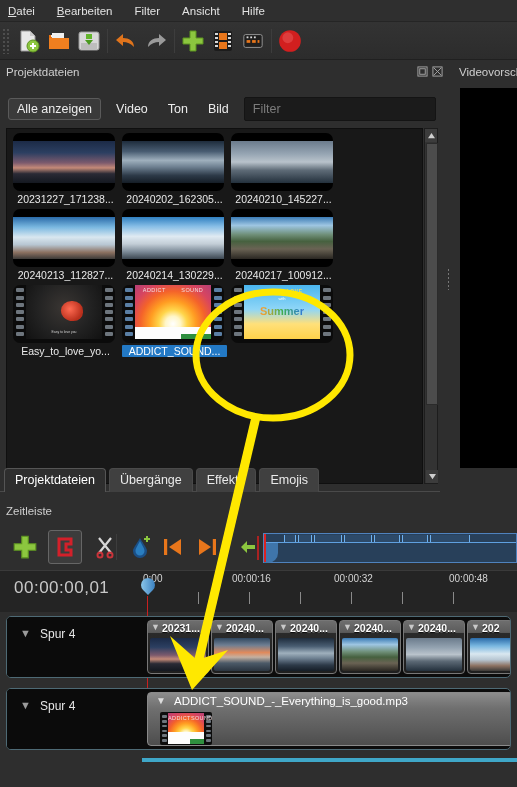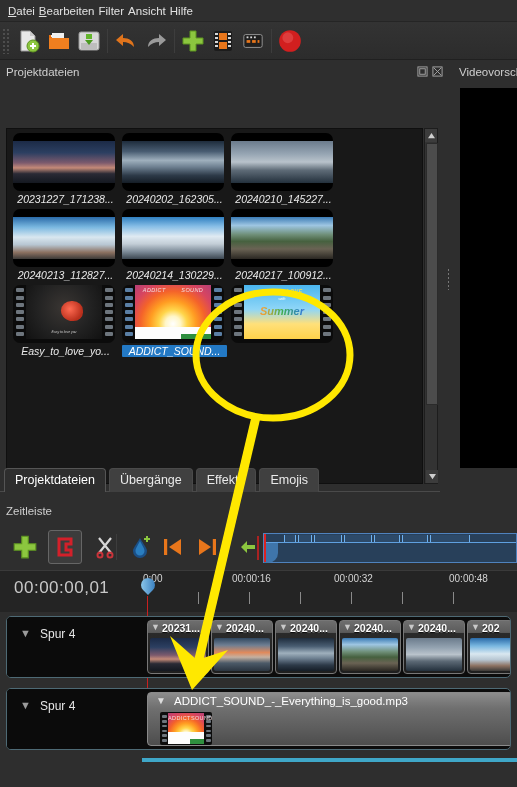--- a/index.html
+++ b/index.html
@@ -9,21 +9,21 @@
     font-family: "Liberation Sans", sans-serif;
     overflow: hidden;
     color: #d8d8d8;
   }
   #app { position: relative; width: 517px; height: 787px; background: #2e2e2e; }
 
   
   .menubar {
     position: absolute; left: 0; top: 0; width: 517px; height: 22px;
     background: #2f2f2f; border-bottom: 1px solid #252525;
-    display: flex; align-items: center; padding-left: 6px; gap: 0;
+    display: flex; align-items: center; padding-left: 6px; gap: 18px;
   }
   .menu-item { font-size: 11.5px; color: #e2e2e2; padding: 2px 2px; cursor: default; }
   .menu-item u { text-decoration: underline; }
 
   
   .toolbar {
     position: absolute; left: 0; top: 22px; width: 517px; height: 38px;
     background: linear-gradient(#333,#2c2c2c);
     border-bottom: 1px solid #202020;
     display: flex; align-items: center; padding-left: 2px;
@@ -52,21 +52,21 @@
   .flat-btn { background: transparent; border: 1px solid transparent; color: #ececec;
     font-size: 12.5px; padding: 3px 4px; cursor: pointer; }
   .filter-input { flex: 1; height: 24px; background: #1b1b1b; border: 1px solid #141414;
     border-radius: 2px; color: #777; font-size: 12.5px; padding: 0 8px; outline: none; }
   .filter-input::placeholder { color: #7c7c7c; }
 
   
   .filesarea { position: absolute; left: 6px; top: 128px; width: 417px; height: 356px;
     background: #181818; border: 1px solid #0f0f0f; overflow: hidden; }
   .grid { display: flex; flex-wrap: wrap; padding: 4px 2px 0 4px; }
-  .cell { width: 105px; margin: 0 2px 4px 2px; font-style: italic; }
+  .cell { width: 105px; margin: 0 2px 4px 2px; }
   .thumb { width: 102px; height: 58px; border-radius: 7px; background: #000;
     overflow: hidden; position: relative; }
   .thumb .pic { position: absolute; left: 0; right: 0; top: 8px; height: 42px; }
   .caption { font-size: 10.5px; color: #e9e9e9; text-align: center; margin-top: 2px;
     white-space: nowrap; overflow: hidden; }
   .caption.sel { background: #2379c5; color: #fff; border-radius: 1px; }
   
   .film { width: 102px; height: 58px; border-radius: 7px; background: #0b0b0b;
     position: relative; overflow: hidden; display: flex; align-items: flex-start; }
   .perf { width: 13px; height: 54px; display: flex; flex-direction: column;
@@ -310,20 +310,27 @@
       <svg width="11" height="11" viewBox="0 0 12 12">
           <rect x="1" y="1" width="10" height="10" fill="none" stroke="#a9a9a9"></rect>
           <path d="M2 2 L10 10 M10 2 L2 10" stroke="#a9a9a9"></path>
         </svg>
     </div>
   </div>
 
   <div class="panel-title" style="left:459px; top:66px; white-space:nowrap;">Videovorsch</div>
   <div class="preview-black"></div>
 
+  <div class="filterrow">
+    <button class="btn-toggle">Alle anzeigen</button>
+    <button class="flat-btn">Video</button>
+    <button class="flat-btn">Ton</button>
+    <button class="flat-btn">Bild</button>
+    <input class="filter-input" type="text" placeholder="Filter" style="">
+  </div>
 
   <div class="filesarea">
     <div class="grid" id="file-grid">
         <div class="cell">
           <div class="thumb">
             <div class="pic p1"></div>
           </div>
           <div class="caption">20231227_171238...</div>
         </div>
         <div class="cell">

